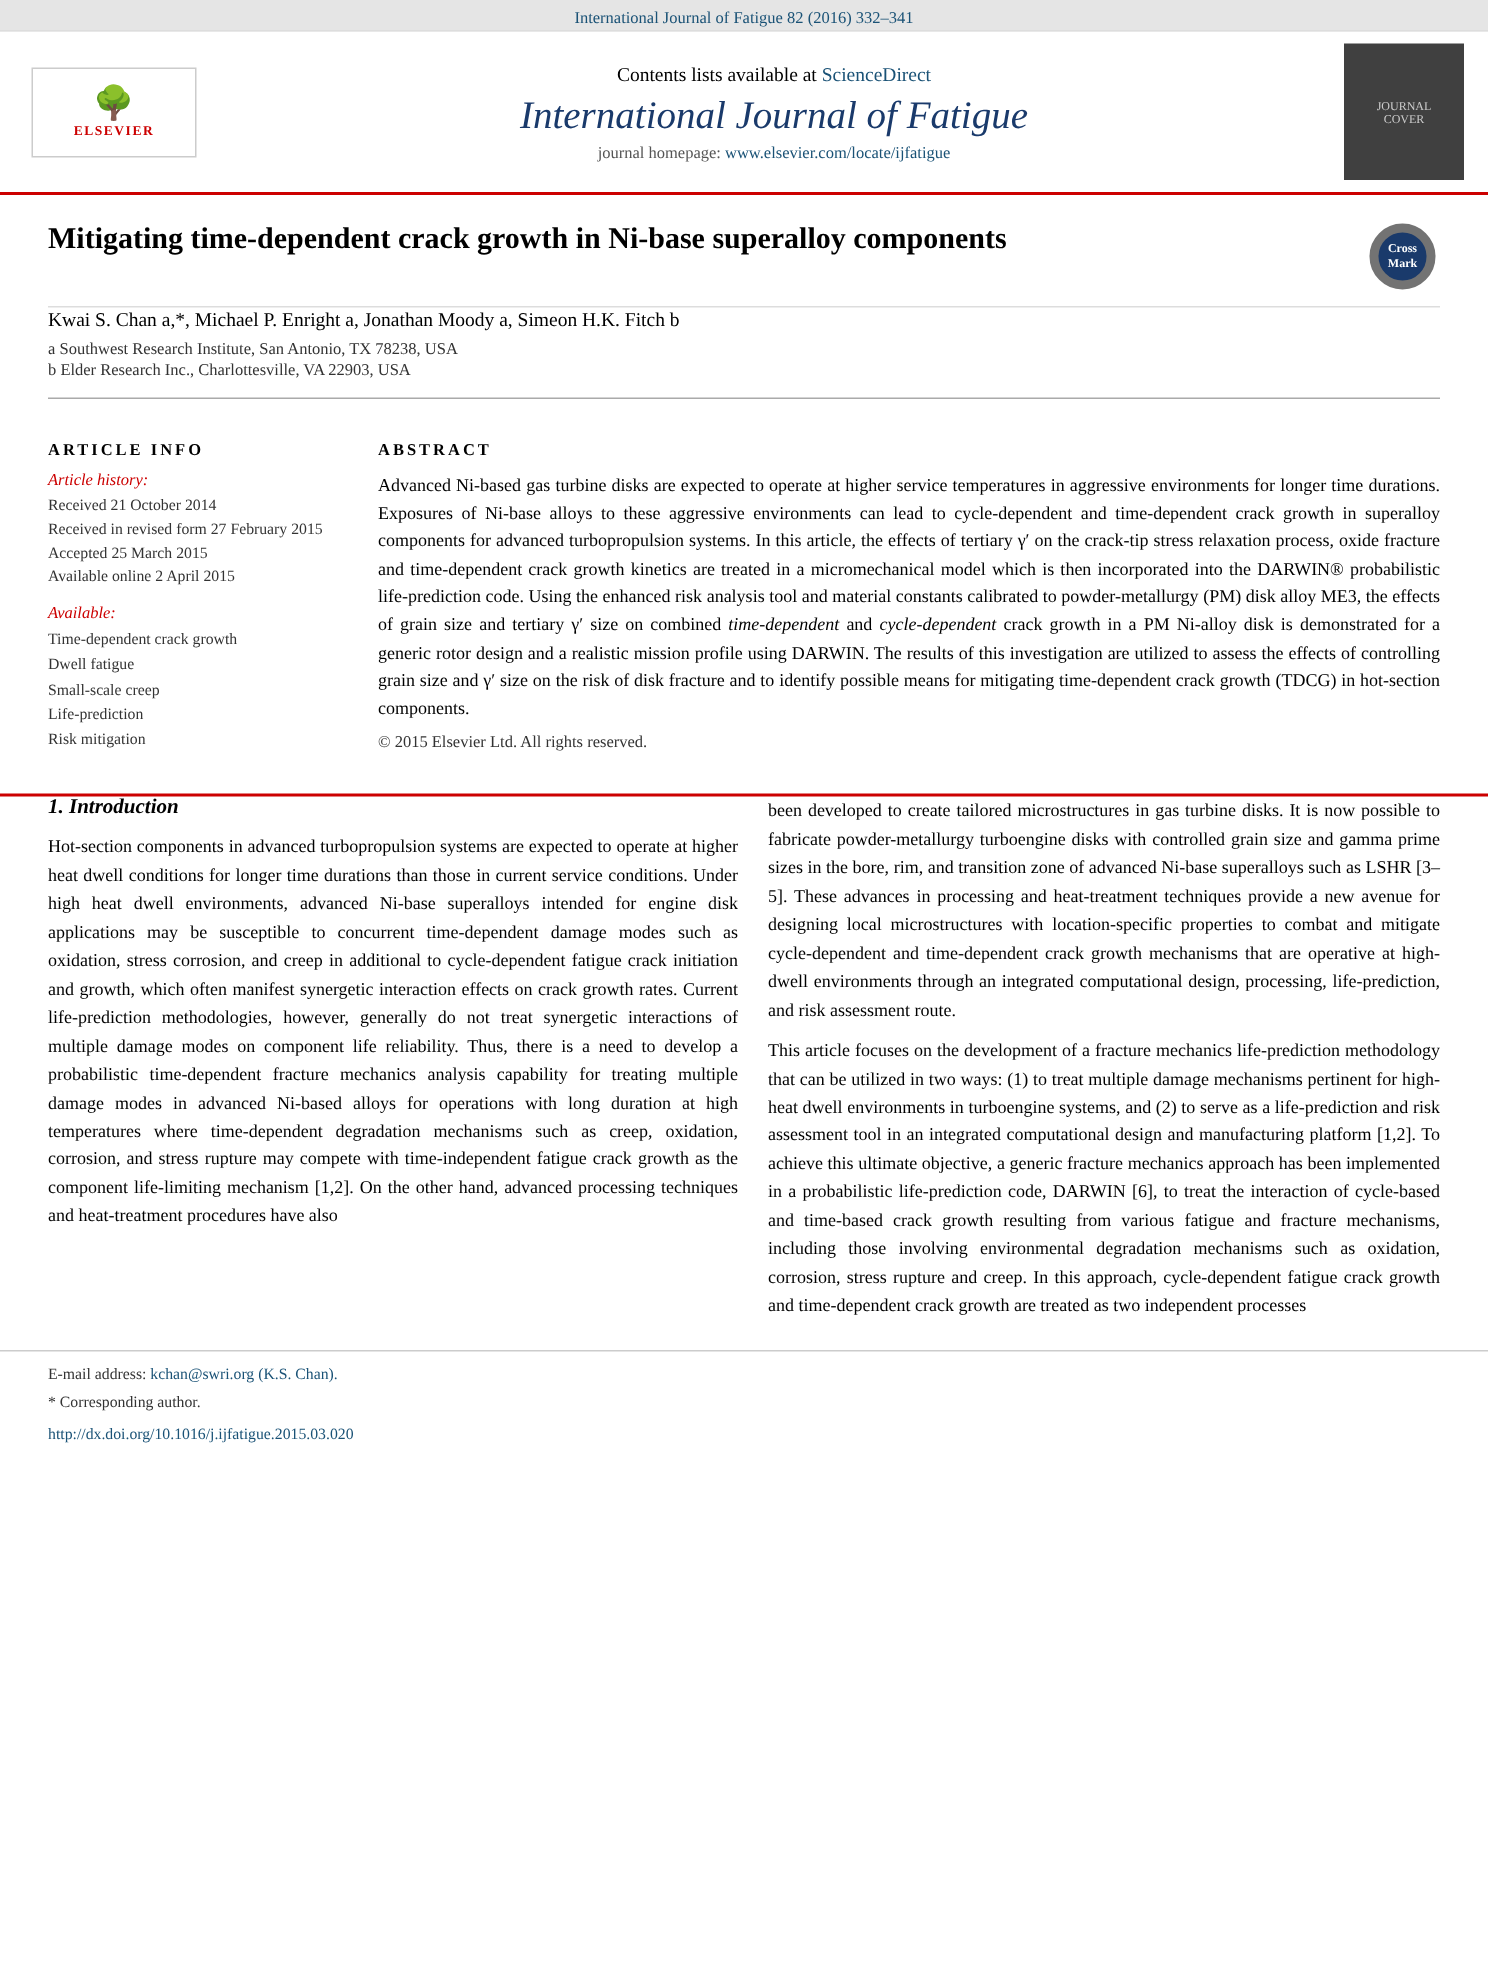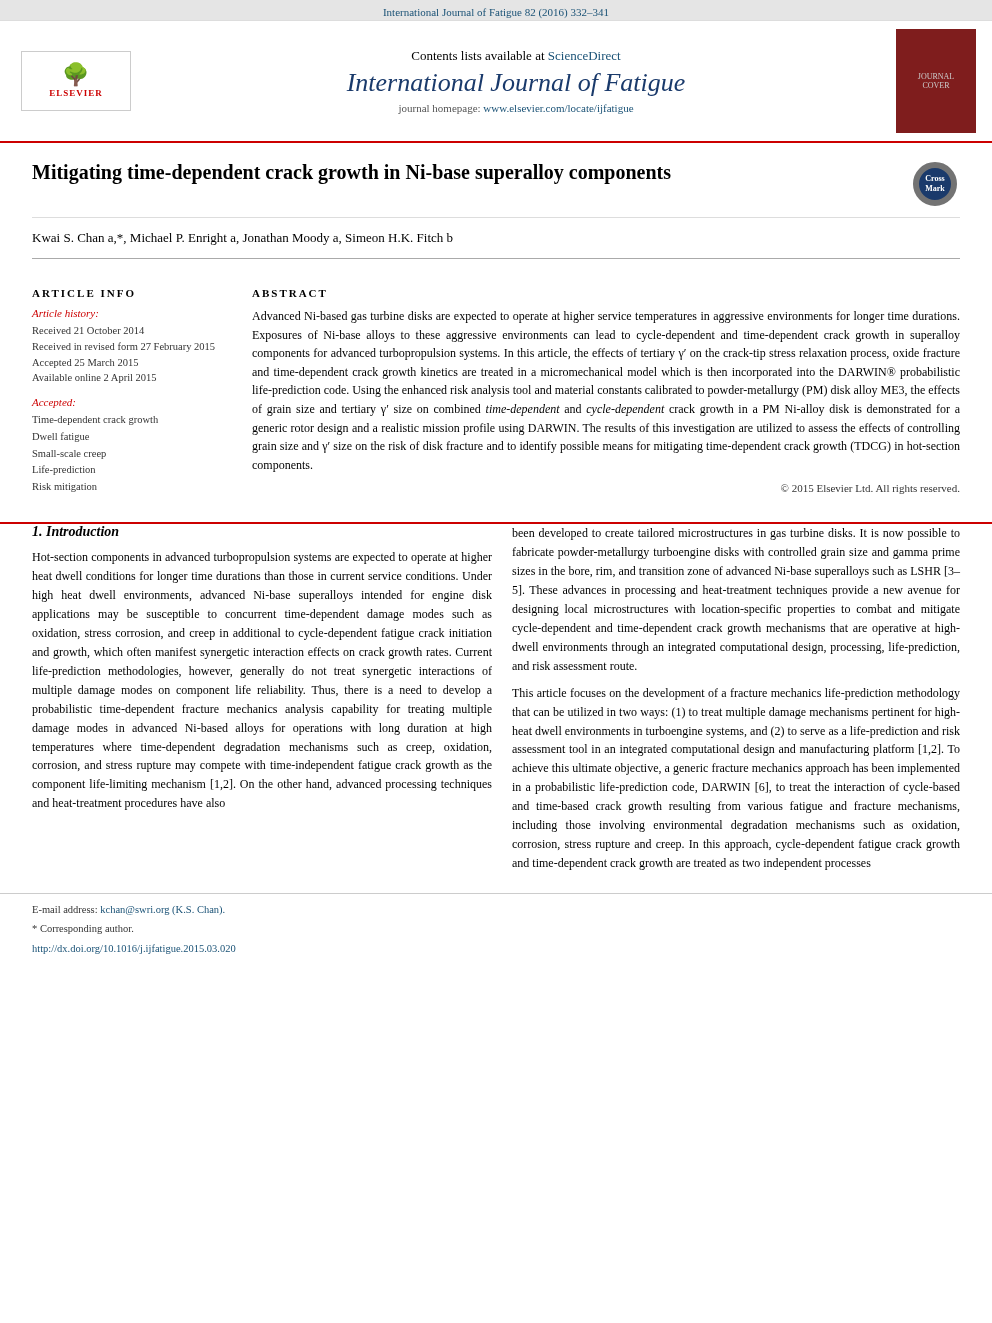--- a/index.html
+++ b/index.html
@@ -70,42 +70,41 @@
       color: #1a3a6b;
       margin: 4px 0;
       font-weight: normal;
     }
     .journal-homepage {
       font-size: 11px;
       color: #555;
     }
     .right-logo {
       width: 80px;
-      height: 104px;
-      background: #7f1d1d;
+      height: 91px;
+      background: #404040;
       display: flex;
       align-items: center;
       justify-content: center;
       color: #fff;
       font-size: 9px;
       text-align: center;
       padding: 4px;
     }
 
     
     .article-content {
       padding: 16px 32px;
     }
 
     
     .article-title-section {
       display: flex;
       align-items: flex-start;
       justify-content: space-between;
-      margin-bottom: 12px;
       padding-bottom: 8px;
       border-bottom: 1px solid #ddd;
     }
     .article-title {
       font-size: 20px;
       font-weight: bold;
       color: #000;
       line-height: 1.3;
       max-width: 820px;
     }
@@ -201,21 +200,20 @@
       font-size: 12px;
       line-height: 1.55;
       color: #000;
       text-align: justify;
     }
     .abstract-text em {
       font-style: italic;
     }
 
     .copyright-line {
-      text-align: right;
       font-size: 11px;
       color: #333;
       margin-top: 8px;
     }
 
     
     .main-content {
       display: flex;
       gap: 20px;
       padding: 0 32px;
@@ -311,36 +309,40 @@
       <div class="crossmark-circle">
         <span style="font-size:8px; text-align:center; line-height:1.2;">Cross<br>Mark</span>
       </div>
     </div>
   </div>
 
   <div class="authors">
     <span>Kwai S. Chan a,*, Michael P. Enright a, Jonathan Moody a, Simeon H.K. Fitch b</span>
   </div>
 
+  <div>
+    <div class="affiliation">a Southwest Research Institute, San Antonio, TX 78238, USA</div>
+    <div class="affiliation">b Elder Research Inc., Charlottesville, VA 22903, USA</div>
+  </div>
 
   <div class="article-body">
 
     <div class="article-info">
       <h3>ARTICLE INFO</h3>
 
       <div class="info-section">
         <h4>Article history:</h4>
         <p>Received 21 October 2014</p>
         <p>Received in revised form 27 February 2015</p>
         <p>Accepted 25 March 2015</p>
         <p>Available online 2 April 2015</p>
       </div>
 
       <div class="info-section">
-        <h4>Accepted:</h4>
+        <h4>Available:</h4>
         <span class="keyword-item">Time-dependent crack growth</span>
         <span class="keyword-item">Dwell fatigue</span>
         <span class="keyword-item">Small-scale creep</span>
         <span class="keyword-item">Life-prediction</span>
         <span class="keyword-item">Risk mitigation</span>
       </div>
     </div>
 
     <div class="abstract-section">
       <h3>ABSTRACT</h3>

